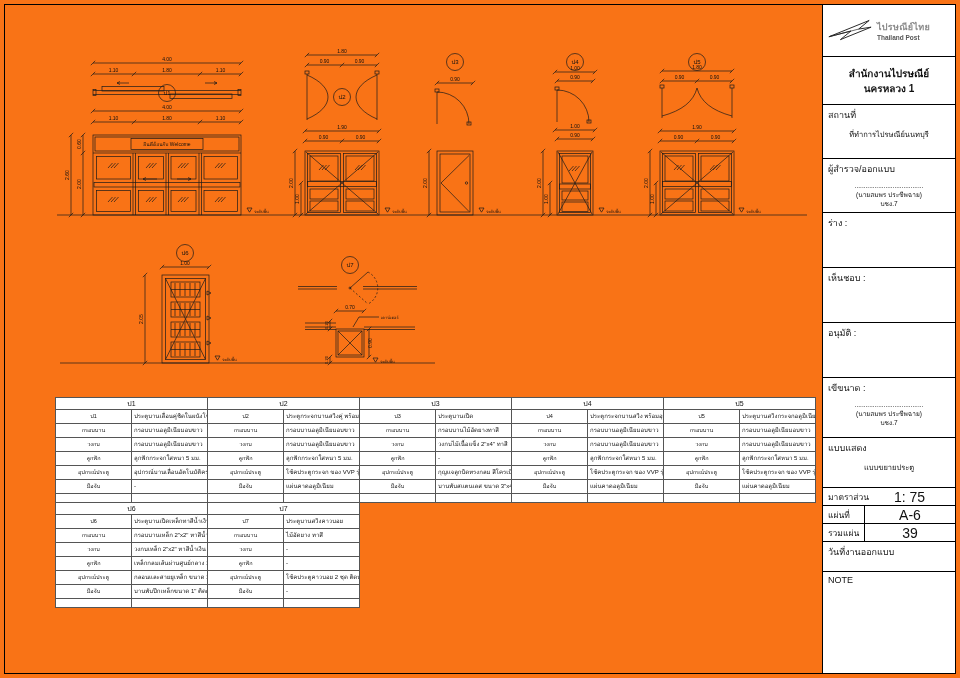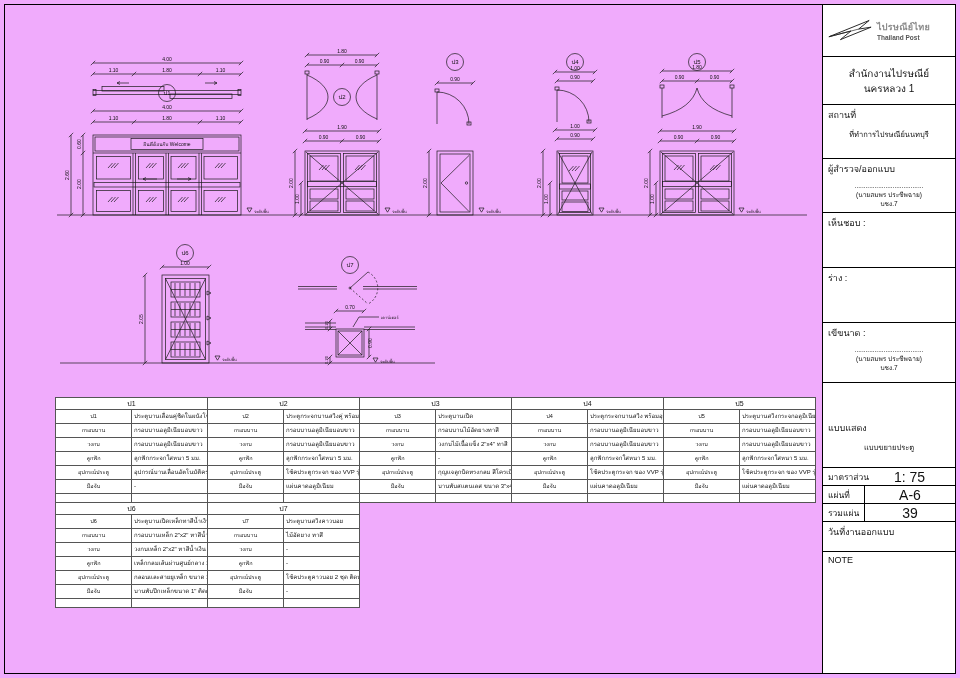--- a/index.html
+++ b/index.html
@@ -1,17 +1,17 @@
 <!DOCTYPE html>
 <html><head>
 <meta charset="utf-8">
 <style>
   * { margin:0; padding:0; box-sizing:border-box; }
   html,body { width:960px; height:678px; background:#fff; font-family:"Liberation Sans", sans-serif; color:#111; }
-  .sheet { position:relative; width:960px; height:678px; background:#f0abfc; overflow:hidden; }
+  .sheet { position:relative; width:960px; height:678px; background:#f97316; overflow:hidden; }
   .frame { position:absolute; inset:4px; border:1.6px solid #000; }
   
   svg.drawings { position:absolute; left:0; top:0; }
   svg.drawings line, svg.drawings path, svg.drawings rect, svg.drawings circle, svg.drawings polyline {
     stroke:#1a1a1a; stroke-width:0.7; fill:none; }
   svg.drawings text { stroke:none; fill:#111; font-family:"Liberation Sans", sans-serif; font-size:5px; text-anchor:middle; }
   svg.drawings text.lbl { font-size:6px; }
   svg.drawings text.tiny { font-size:4px; }
   svg.drawings text.start { text-anchor:start; }
   
@@ -26,23 +26,23 @@
   table.sched td.nw { white-space:nowrap; overflow:hidden; }
   table.sched tr.empty td { height:9px; }
   
   .tb { position:absolute; top:0; right:0; bottom:0; width:133px; border-left:1.6px solid #000; display:flex; flex-direction:column; background:#fff; }
   .tb .sec { border-bottom:1px solid #000; padding:3px 5px; font-size:9px; position:relative; }
   .tb .sec:last-child { border-bottom:none; flex:1; }
   .tb .logo { height:52px; display:flex; align-items:center; gap:4px; padding:3px 4px; }
   .logo-txt .th { font-size:9px; font-weight:bold; color:#8a8a8a; letter-spacing:.3px; }
   .logo-txt .en { font-size:6.5px; font-weight:bold; color:#555; }
   .tb .office { height:48px; display:flex; align-items:center; justify-content:center; text-align:center;
-                font-weight:normal; font-size:10px; }
+                font-weight:bold; font-size:10px; }
   .tb .h56 { height:56px; } .tb .h54 { height:54px; } .tb .h55 { height:55px; }
-  .tb .h60 { height:60px; } .tb .h50 { height:50px;margin-top:35px; } .tb .h30 { height:30px; }
+  .tb .h60 { height:60px; } .tb .h50 { height:50px; } .tb .h30 { height:30px; }
   .tb .center-val { text-align:center; font-size:7.5px; margin-top:8px; line-height:1.4; }
   .tb .sig { text-align:center; font-size:6.5px; margin-top:6px; line-height:1.35; }
   .tb .kv { height:18px; display:flex; align-items:center; padding:0 5px; border-bottom:1px solid #000;justify-content:flex-end; }
   .tb .kv .k { font-size:8.5px; }
   .tb .kv .v { flex:1; text-align:center; font-size:14px; }
   .tb .kv.divided { padding:0; }
   .tb .kv.divided .k { width:42px; padding-left:5px; border-right:1px solid #000; align-self:stretch; display:flex; align-items:center; }
 </style>
 </head>
 <body>
@@ -716,24 +716,27 @@
       </div>
       <div class="sec h54">
         <div>ผู้สำรวจ/ออกแบบ</div>
         <div class="sig">
           <div>......................................</div>
           <div>(นายสมพร ประชีพฉาย)</div>
           <div>บชง.7</div>
         </div>
       </div>
       <div class="sec h55">
+        <div>ร่าง :</div>
+      </div>
+      <div class="sec h55">
         <div>เห็นชอบ :</div>
       </div>
       <div class="sec h55">
-        <div>ร่าง :</div>
+        <div>อนุมัติ :</div>
       </div>
       <div class="sec h60">
         <div>เขีขนาด :</div>
         <div class="sig">
           <div>......................................</div>
           <div>(นายสมพร ประชีพฉาย)</div>
           <div>บชง.7</div>
         </div>
       </div>
       <div class="sec h50">

